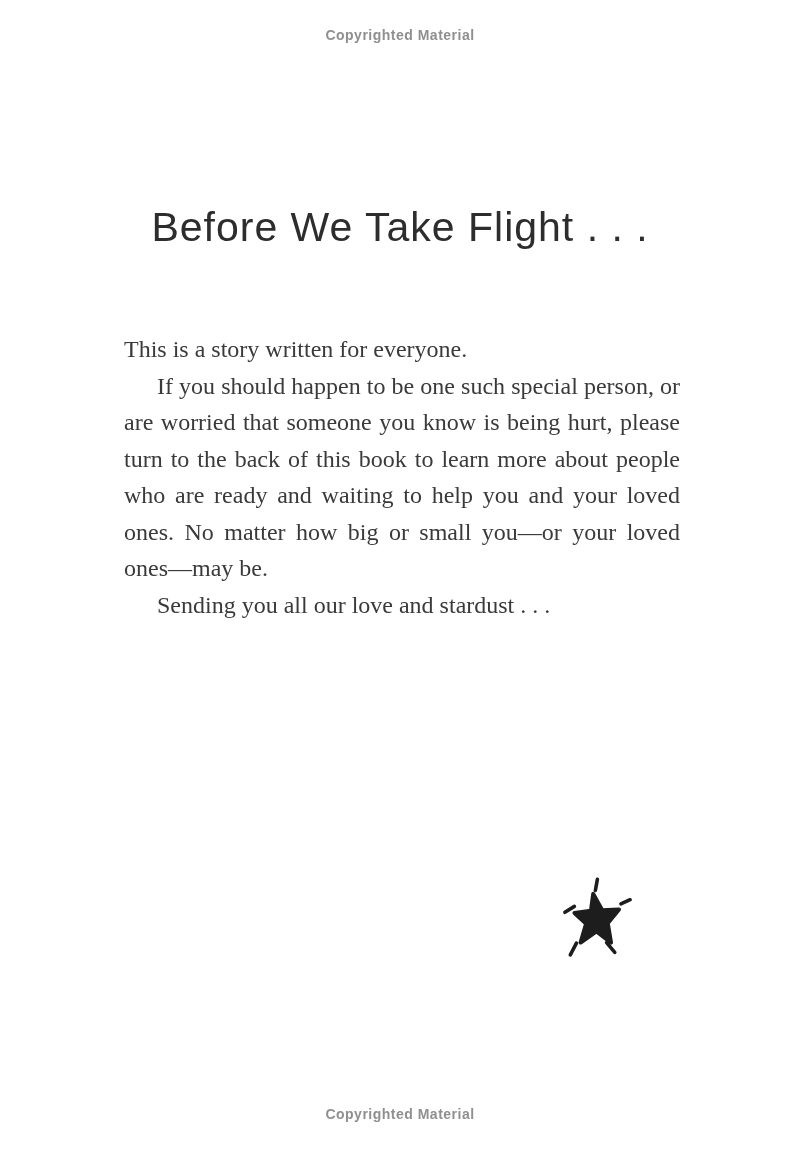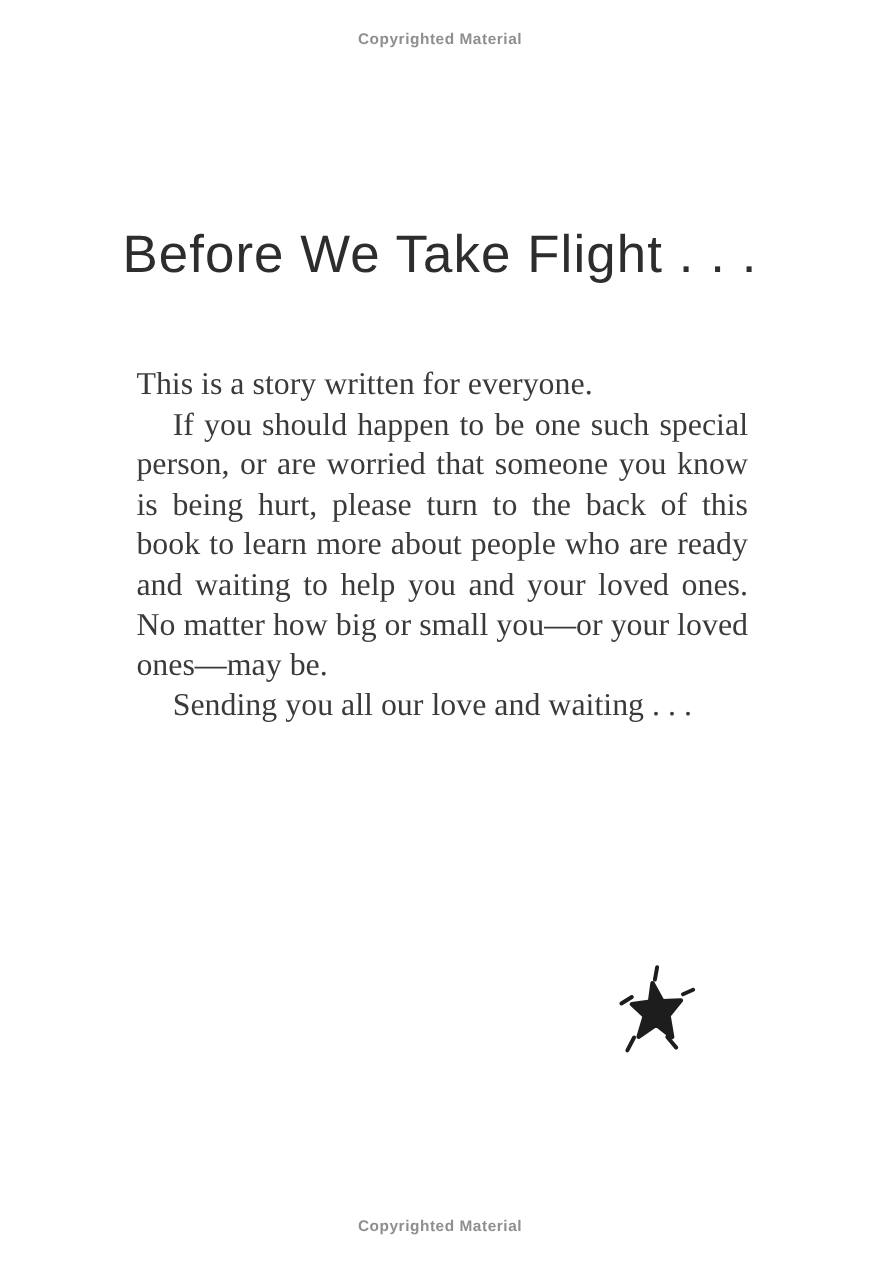--- a/index.html
+++ b/index.html
@@ -30,30 +30,30 @@
   .copyright.bottom { top: 1106px; }
   .chapter-title {
     position: absolute;
     top: 204px;
     left: 0;
     width: 100%;
     margin: 0;
     text-align: center;
     font-family: "Liberation Sans", sans-serif;
     font-weight: 400;
-    font-size: 48px;
+    font-size: 41px;
     letter-spacing: 1px;
     color: #2d2d2d;
   }
   .body-text {
     position: absolute;
     top: 331px;
     left: 124px;
     width: 556px;
-    font-size: 29px;
+    font-size: 24px;
     line-height: 36.5px;
     color: #3a3a3a;
     text-align: justify;
   }
   .body-text p {
     margin: 0;
     padding: 0;
   }
   .body-text p.indent {
     text-indent: 33px;
@@ -76,21 +76,21 @@
 
 <div class="page">
 
   <div class="copyright top">Copyrighted Material</div>
 
   <h1 class="chapter-title">Before We Take Flight . . .</h1>
 
   <div class="body-text">
     <p>This is a story written for everyone.</p>
     <p class="indent">If you should happen to be one such special person, or are worried that someone you know is being hurt, please turn to the back of this book to learn more about people who are ready and waiting to help you and your loved ones. No matter how big or small you—or your loved ones—may be.</p>
-    <p class="indent">Sending you all our love and waiting . . .</p>
+    <p class="indent">Sending you all our love and stardust . . .</p>
   </div>
 
   <div class="star-doodle">
     <svg viewBox="0 0 90 90" xmlns="http://www.w3.org/2000/svg" aria-hidden="true">
 
       <path d="M36.4,27.3 L45.2,43.3 L61.6,42.5 L50.6,56 L53.8,75 L39.6,64 L24.1,74.8 L29.5,56.4 L18.1,45.9 L34.2,43.7 Z" fill="#1d1d1d" stroke="#1d1d1d" stroke-width="4" stroke-linejoin="round"></path>
 
       <path d="M40.5,13 L38.5,24" stroke="#1d1d1d" stroke-width="3.5" stroke-linecap="round" fill="none"></path>
       <path d="M63.5,37 L72.5,33" stroke="#1d1d1d" stroke-width="3.5" stroke-linecap="round" fill="none"></path>
       <path d="M8.7,45.3 L18,39.5" stroke="#1d1d1d" stroke-width="3.5" stroke-linecap="round" fill="none"></path>

